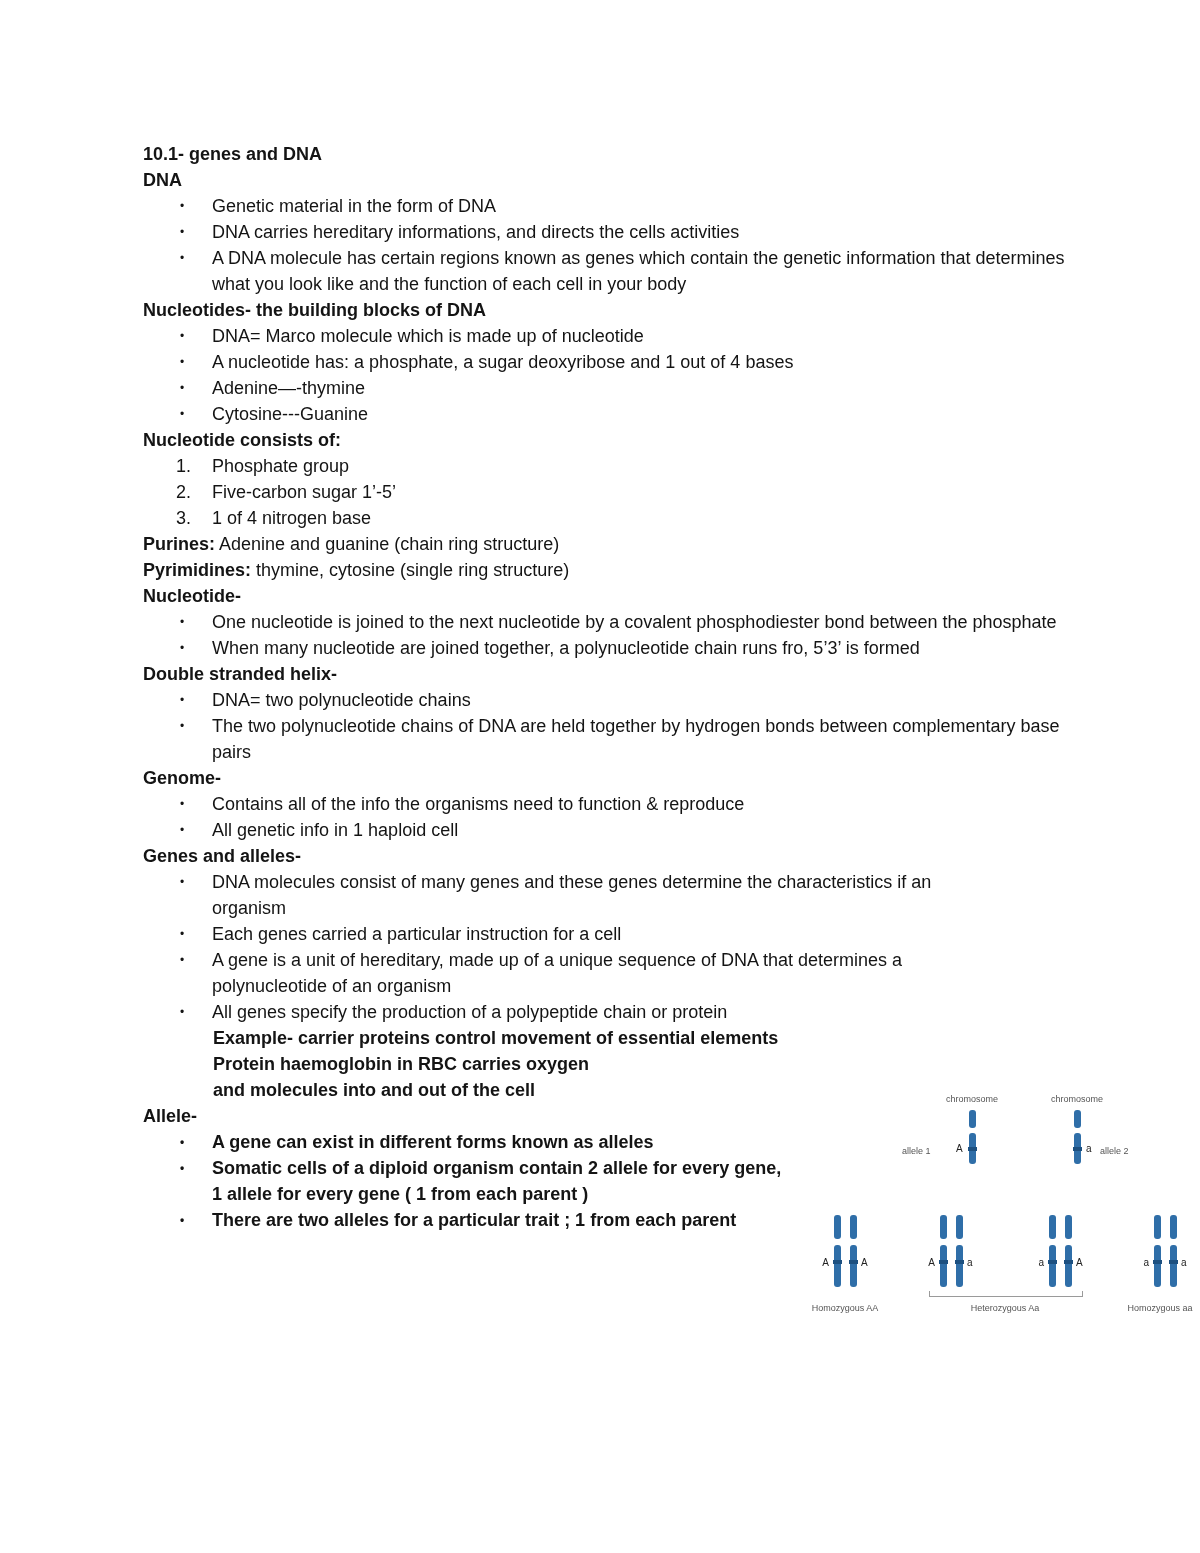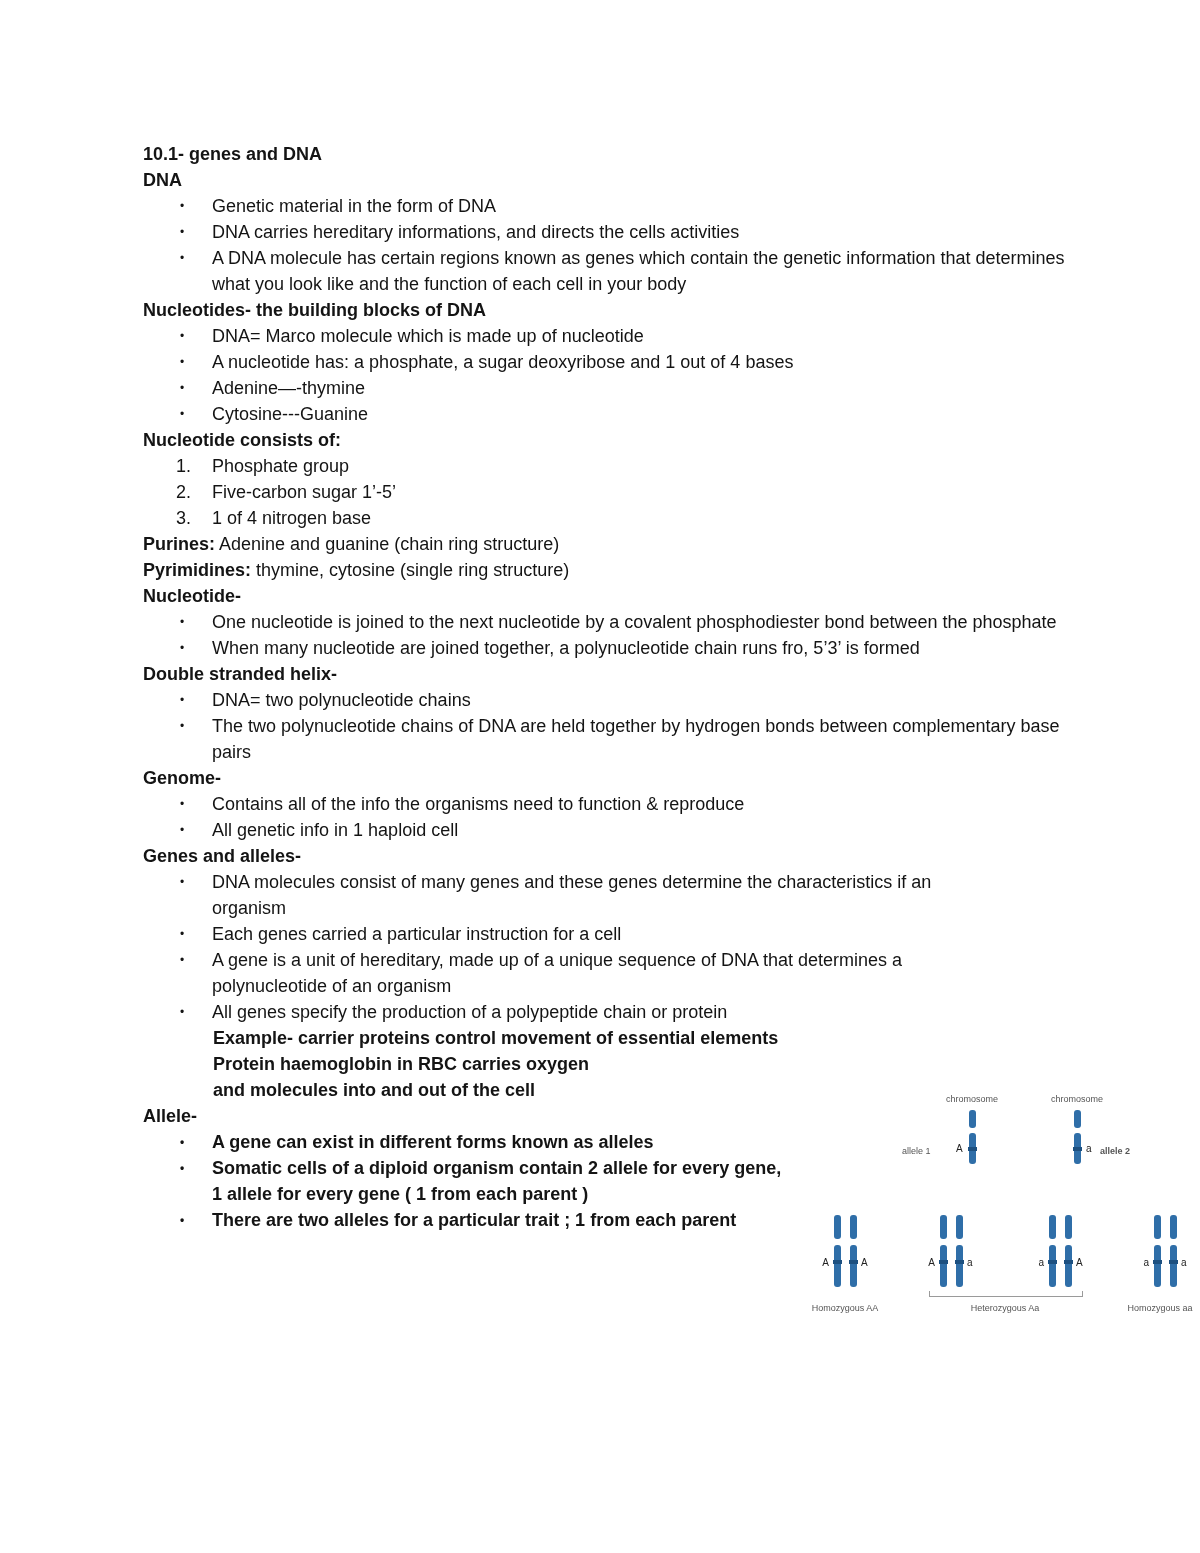--- a/index.html
+++ b/index.html
@@ -192,21 +192,21 @@
       </div>
       <span class="allele-letter" style="left: 62px; top: 55px;">A</span>
       <span class="tiny-label" style="left: 8px; top: 58px;">allele 1</span>
       <div class="tiny-label center" style="left: 183px; top: 6px;">chromosome</div>
       <div class="chrom" style="left: 179.5px; top: 22px; height: 54px;">
         <div class="seg-t"></div>
         <div class="seg-b"></div>
         <div class="band" style="top: 68%;"></div>
       </div>
       <span class="allele-letter" style="left: 192px; top: 55px;">a</span>
-      <span class="tiny-label" style="left: 206px; top: 58px; font-weight: bold;">allele 2</span>
+      <span class="tiny-label" style="left: 206px; top: 58px;">allele 2</span>
     </div>
   <div class="fig" id="fig2">
       <div class="chrom" style="left: 40.5px; top: 12px; height: 72px;">
         <div class="seg-t"></div>
         <div class="seg-b"></div>
         <div class="band" style="top: 62%;"></div>
       </div>
       <div class="chrom" style="left: 56.5px; top: 12px; height: 72px;">
         <div class="seg-t"></div>
         <div class="seg-b"></div>

